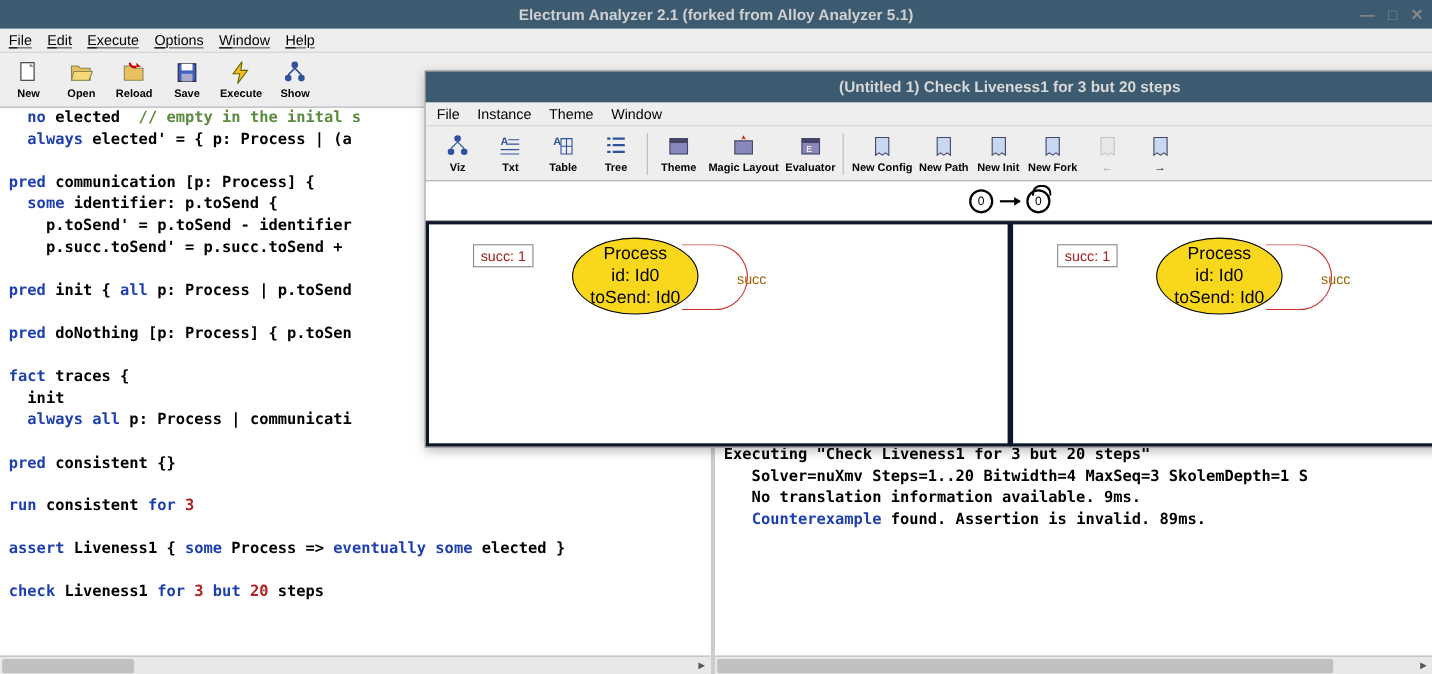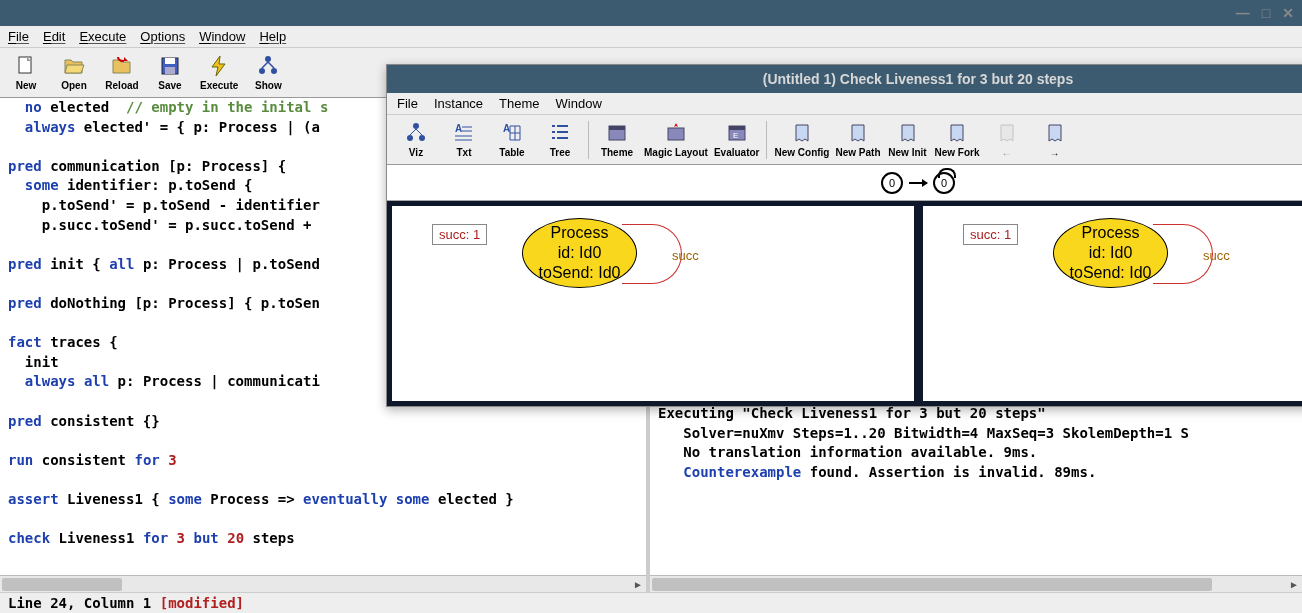--- a/index.html
+++ b/index.html
@@ -54,32 +54,33 @@
   .viz-toolbar .sep { width:1px; background:#bbb; height:38px; margin:0 3px; }
   .proj-btn { margin-left: auto; background: #fff; border: 1px solid #888; padding: 5px 10px; font-size: 13px; font-weight: bold; }
   
   .trace-strip { height: 36px; background: #fff; display: flex; align-items: center; justify-content: center; gap: 6px; border-bottom: 1px solid #aaa; }
   .state-node { width: 22px; height: 22px; border: 2px solid #000; border-radius: 50%; display: flex; align-items: center; justify-content: center; font-size: 11px; position: relative; }
   .state-node.loop::before { content:''; position:absolute; top:-6px; left:3px; width:14px; height:8px; border:2px solid #000; border-bottom:none; border-radius:8px 8px 0 0; }
   .arrow-line { width: 18px; height: 2px; background: #000; position: relative; }
   .arrow-line::after { content: ''; position: absolute; right: -1px; top: -3px; border-left: 6px solid #000; border-top: 4px solid transparent; border-bottom: 4px solid transparent; }
   
   .viz-panes { flex: 1; display: flex; background: #fff; }
-  .viz-pane { flex: 1; position: relative; border: 5px solid #0f172a; margin: 0 -1px 0 0; }
+  .viz-pane { flex: 1; position: relative; border: 3px solid #0f172a; margin: 0 -1px 0 0; }
   .succ-box { position: absolute; left: 40px; top: 18px; border: 1px solid #888; background: #fff; padding: 2px 6px; color: #aa2020; font-family: sans-serif; font-size: 13px; }
   .process-node { position: absolute; left: 130px; top: 12px; width: 115px; height: 70px; background: #f9d71c; border: 1.5px solid #000; border-radius: 50%; display: flex; flex-direction: column; align-items: center; justify-content: center; font-size: 16px; line-height: 1.25; }
   .self-loop { position: absolute; left: 230px; top: 18px; width: 60px; height: 60px; border: 1.5px solid #cc3030; border-left: none; border-radius: 0 40px 40px 0; }
   .self-loop-lbl { position: absolute; left: 280px; top: 42px; color: #a16207; font-size: 13px; }
   
   svg.icon { width: 24px; height: 24px; }
 </style>
 </head>
 <body>
 
 <div class="app-titlebar">
+  <span>Electrum Analyzer 2.1 (forked from Alloy Analyzer 5.1)</span>
   <div class="controls">
     <span>—</span>
     <span>□</span>
     <span>✕</span>
   </div>
 </div>
 
 <div class="main-window">
 
   <div class="menubar">
@@ -188,23 +189,20 @@
 <span>   No translation information available. 9ms.</span>
 <span>   </span><span class="link">Counterexample</span><span> found. Assertion is invalid. 89ms.</span></div>
       <div class="hscroll">
         <span class="arrow-l">◄</span>
         <div class="thumb" style="width:560px"></div>
         <span class="arrow-r">►</span>
       </div>
     </div>
   </div>
 
-  <div class="statusbar">
-    <span>Line 24, Column 1 </span><span class="mod">[modified]</span>
-  </div>
 </div>
 
 <div class="viz-window">
   <div class="viz-titlebar">
     <span>(Untitled 1) Check Liveness1 for 3 but 20 steps</span>
     <div class="controls">
       <span>—</span>
       <span>□</span>
       <span>✕</span>
     </div>

